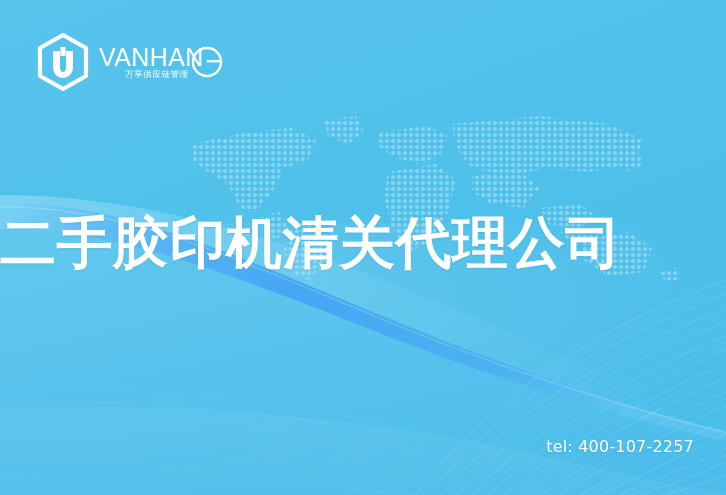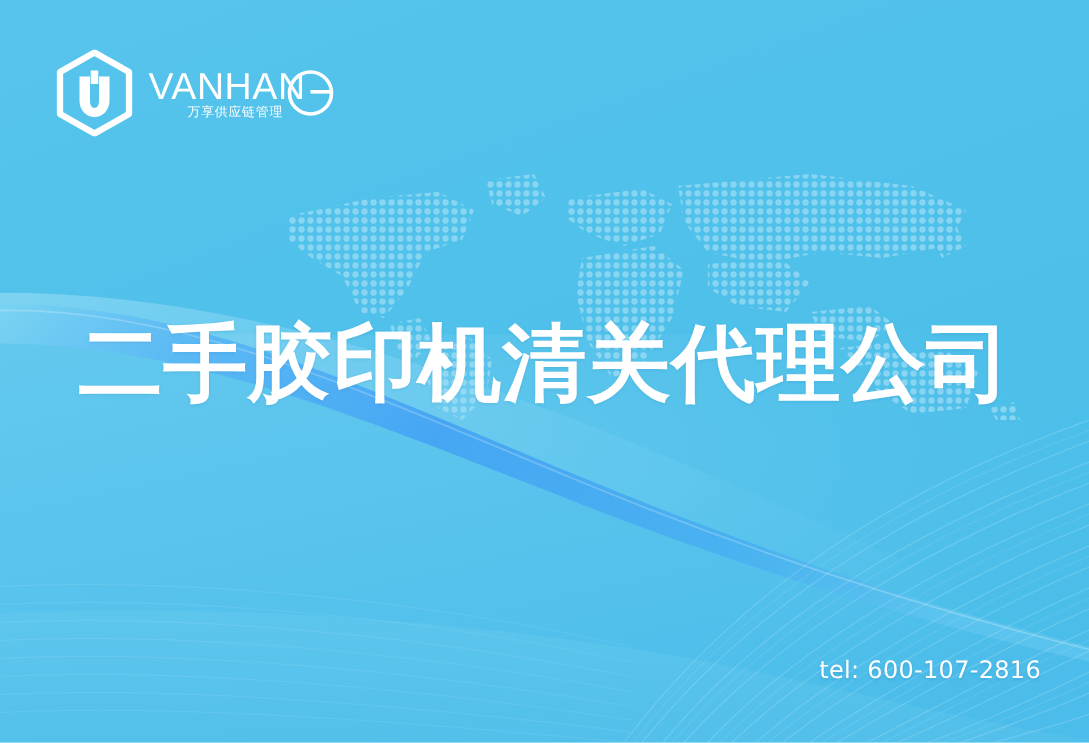--- a/index.html
+++ b/index.html
@@ -92,21 +92,20 @@
     width: 128px;
   }
   .logo-word svg { display: block; }
 
   
   .headline {
     position: absolute;
     left: 0;
     top: 207px;
     width: 726px;
-    text-align: center;
     color: #ffffff;
     font-size: 56px;
     line-height: 72px;
     font-weight: 700;
     letter-spacing: .5px;
     font-family: "DejaVu Sans", "Liberation Sans", sans-serif;
     text-shadow: 0 1px 2px rgba(30,120,170,.18);
     white-space: nowrap;
   }
 
@@ -262,15 +261,15 @@
         <text x="0" y="26" font-family="Liberation Sans, DejaVu Sans, sans-serif" font-size="25" letter-spacing="0.4" fill="#ffffff">VANHAN</text>
         <circle cx="108" cy="22" r="14" fill="none" stroke="#ffffff" stroke-width="2.4"></circle>
         <rect x="108" y="20" width="15" height="2.4" fill="#ffffff"></rect>
         <text x="26" y="37" font-family="DejaVu Sans, Liberation Sans, sans-serif" font-size="8.5" letter-spacing="0.6" fill="#ffffff">万享供应链管理</text>
       </svg>
     </div>
   </div>
 
   <div class="headline">二手胶印机清关代理公司</div>
 
-  <div class="tel">tel: 600-107-2816</div>
+  <div class="tel">tel: 400-107-2257</div>
 
 </div>
 
 </body></html>

